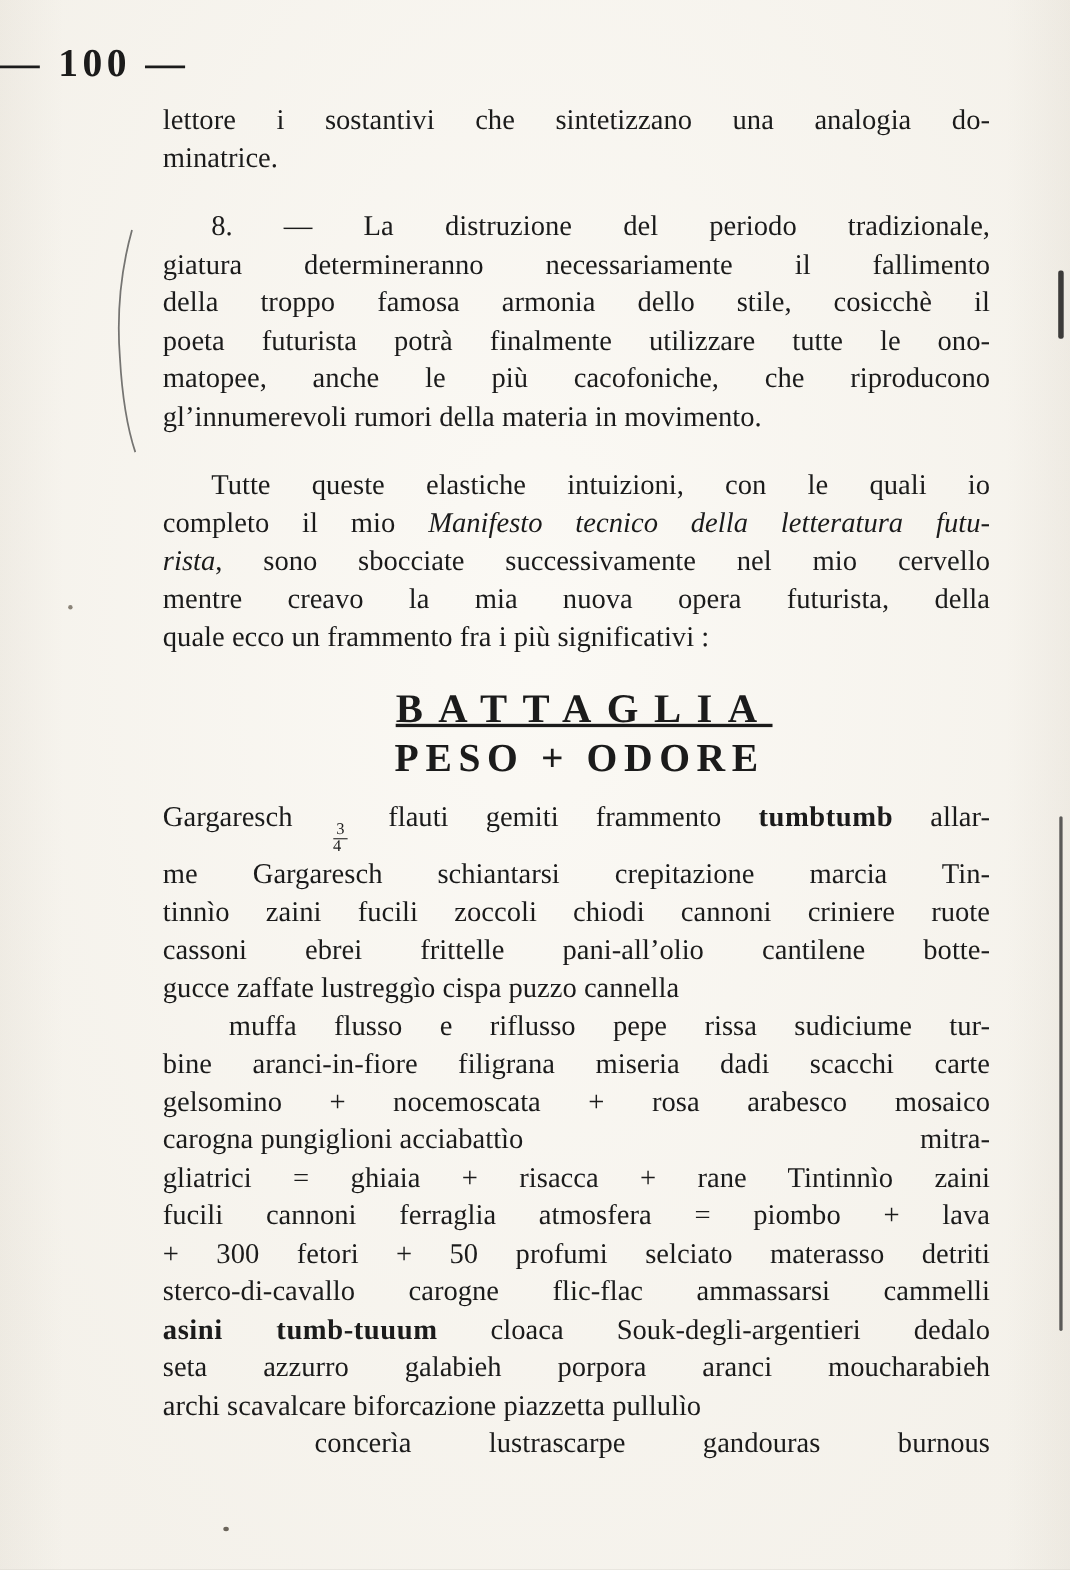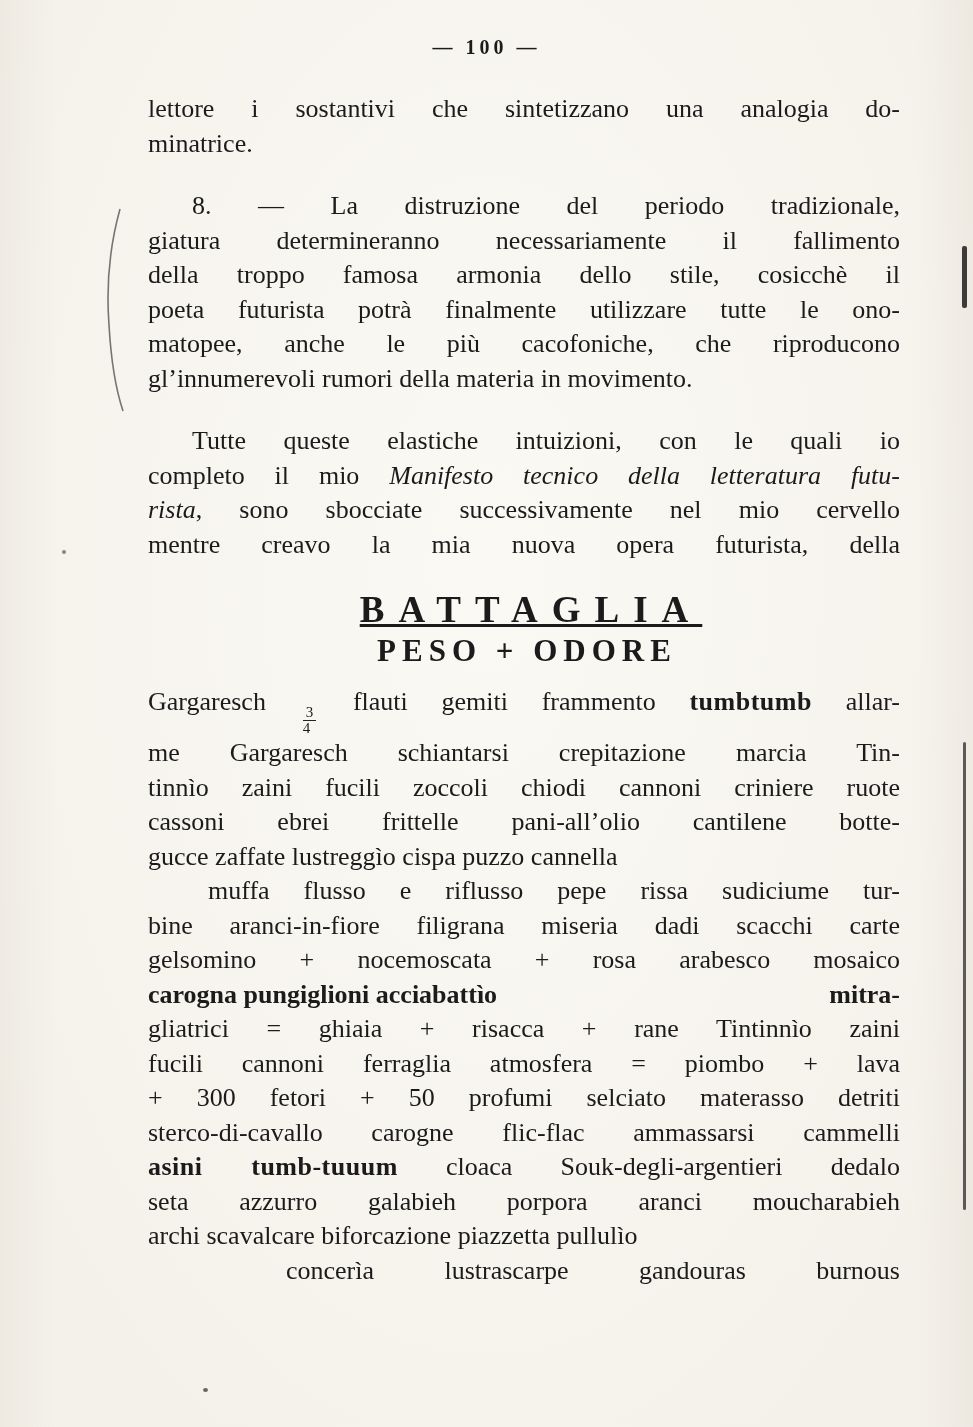--- a/index.html
+++ b/index.html
@@ -10,55 +10,55 @@
     background:#f9f6ef;
     background-image:
       radial-gradient(ellipse at 50% 40%, rgba(255,255,255,0.35), rgba(0,0,0,0.02) 85%),
       linear-gradient(90deg, rgba(120,100,70,0.05), rgba(0,0,0,0) 6%, rgba(0,0,0,0) 94%, rgba(120,100,70,0.06));
     overflow:hidden;
     color:#1b1b1b;
     font-family:"Liberation Serif", "DejaVu Serif", serif;
   }
   .pageno{
     position:absolute;top:36px;left:0;width:100%;
-    text-align:center;font-size:20px;font-weight:700;letter-spacing:4px;
+    text-align:left;font-size:36px;font-weight:700;letter-spacing:4px;
   }
   .textblock{
     position:absolute;left:148px;top:92px;width:752px;
   }
   .para{margin:0;}
   .line{
     font-size:26px;line-height:34.5px;
     text-align:justify;text-align-last:justify;
     white-space:normal;
   }
   .line.last{text-align-last:left;}
   .ind1{padding-left:44px;margin-top:28px;}
   .ind2{padding-left:60px;}
   .ind3{padding-left:138px;}
   .it{font-style:italic;}
   .b{font-weight:700;letter-spacing:0.5px;}
-  .flexline{display:flex;text-align:left;text-align-last:left;font-weight:bold;}
+  .flexline{display:flex;text-align:left;text-align-last:left;}
   .flexline span{white-space:pre;}
   .gapspan{flex:1 1 auto;min-width:110px;}
   .frac{
     display:inline-flex;flex-direction:column;
     vertical-align:-7px;font-size:15px;line-height:15px;
     text-align:center;margin:0 3px;
   }
   .frac .num{border-bottom:1.5px solid #222;padding:0 3px;}
   .headingwrap{text-align:center;margin:26px 0 16px;}
   .heading{
     font-size:37px;font-weight:700;letter-spacing:14px;
     padding-left:14px; 
     margin:0;
     text-decoration:underline;
   }
   .subheading{
-    font-size:31px;font-weight:700;letter-spacing:6px;
+    font-size:36px;font-weight:700;letter-spacing:6px;
     padding-left:6px;margin:2px 0 0;
   }
   
   .margin-mark{position:absolute;left:96px;top:205px;pointer-events:none;}
   .edge-bar-1{position:absolute;right:6px;top:246px;width:5px;height:62px;background:#1c1c1c;opacity:.85;border-radius:2px;}
   .edge-bar-2{position:absolute;right:7px;top:742px;width:3px;height:468px;background:#2a2a2a;opacity:.75;border-radius:2px;}
   .speck-1{position:absolute;left:62px;top:550px;width:4px;height:4px;background:#8a8378;border-radius:50%;}
   .speck-2{position:absolute;left:203px;top:1388px;width:5px;height:4px;background:#6b655b;border-radius:50%;}
 </style>
 </head>
@@ -81,20 +81,21 @@
           <div class="line"><span>della troppo famosa armonia dello stile, cosicchè il</span></div>
           <div class="line"><span>poeta futurista potrà finalmente utilizzare tutte le ono-</span></div>
           <div class="line"><span>matopee, anche le più cacofoniche, che riproducono</span></div>
           <div class="line last"><span>gl’innumerevoli rumori della materia in movimento.</span></div>
         </div>
         <div class="para">
           <div class="line ind1"><span>Tutte queste elastiche intuizioni, con le quali io</span></div>
           <div class="line"><span>completo il mio </span><span class="it">Manifesto tecnico della letteratura futu-</span></div>
           <div class="line"><span class="it">rista</span><span>, sono sbocciate successivamente nel mio cervello</span></div>
           <div class="line"><span>mentre creavo la mia nuova opera futurista, della</span></div>
+          <div class="line last"><span>quale ecco un frammento fra i più significativi :</span></div>
         </div>
       </div>
 
     <div class="headingwrap">
       <div class="heading">BATTAGLIA</div>
       <div class="subheading">PESO + ODORE</div>
     </div>
 
     <div>
         <div class="para">

